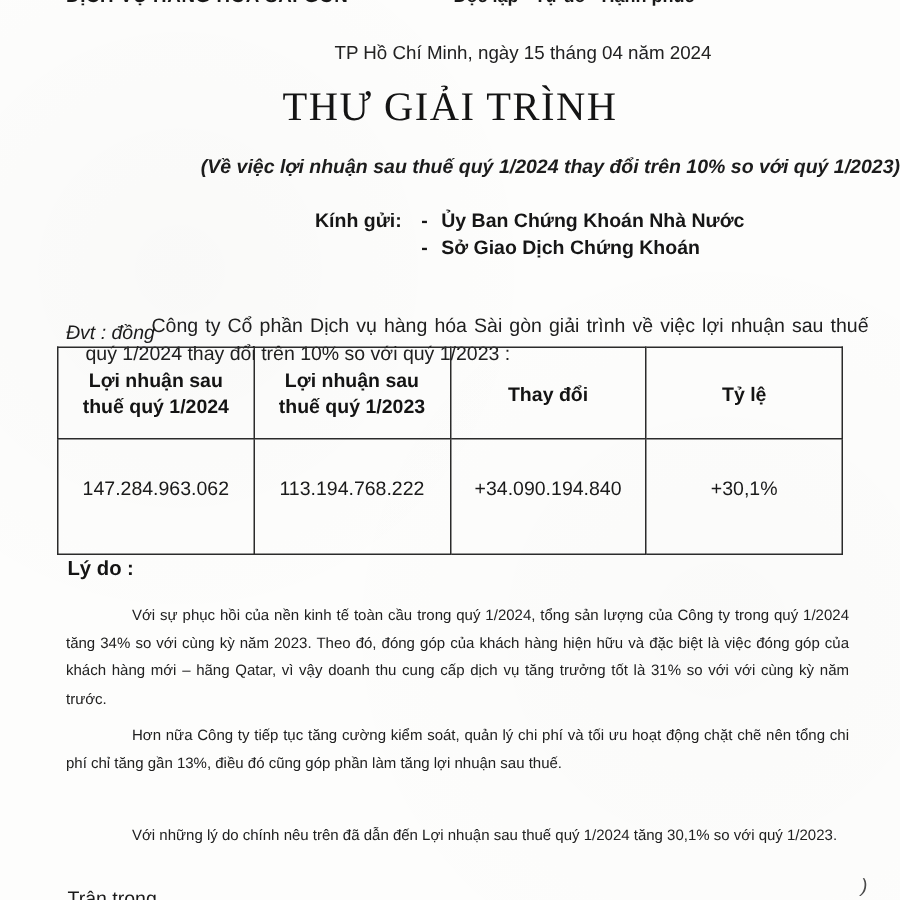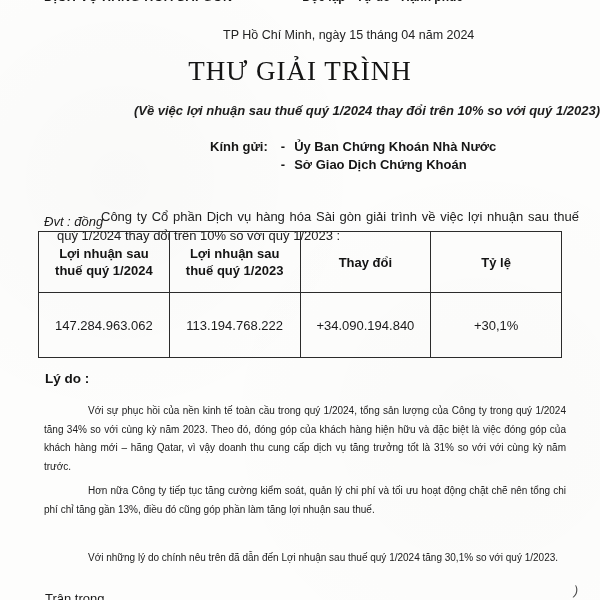--- a/index.html
+++ b/index.html
@@ -48,21 +48,21 @@
   }
   table.cmp{
     position:absolute;left:38px;top:231px;width:524px;
     border-collapse:collapse;table-layout:fixed;
   }
   table.cmp th, table.cmp td{
     border:1.6px solid #2b2b2b;text-align:center;vertical-align:middle;
     font-size:13px;padding:2px 6px;
   }
   table.cmp th{font-weight:bold;height:56px;line-height:17px;color:#141414;}
-  table.cmp td{height:60px;color:#1a1a1a;padding-bottom:2px;}
+  table.cmp td{height:60px;color:#1a1a1a;padding-bottom:14px;}
   .lydo{
     position:absolute;left:45px;top:371px;
     font-weight:bold;font-size:13.5px;color:#141414;
   }
   .para{
     position:absolute;left:44px;width:522px;margin:0;
     font-size:10px;line-height:18.6px;text-align:justify;text-indent:44px;
   }
   .p1{top:402px;}
   .p2{top:482px;}

